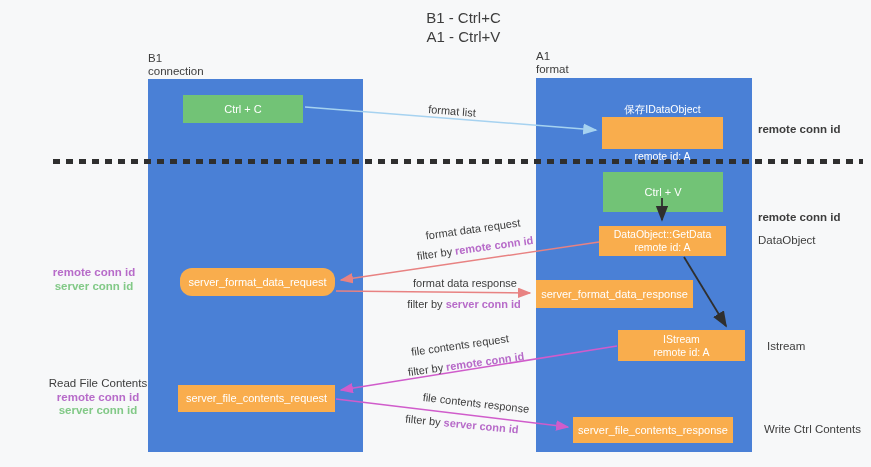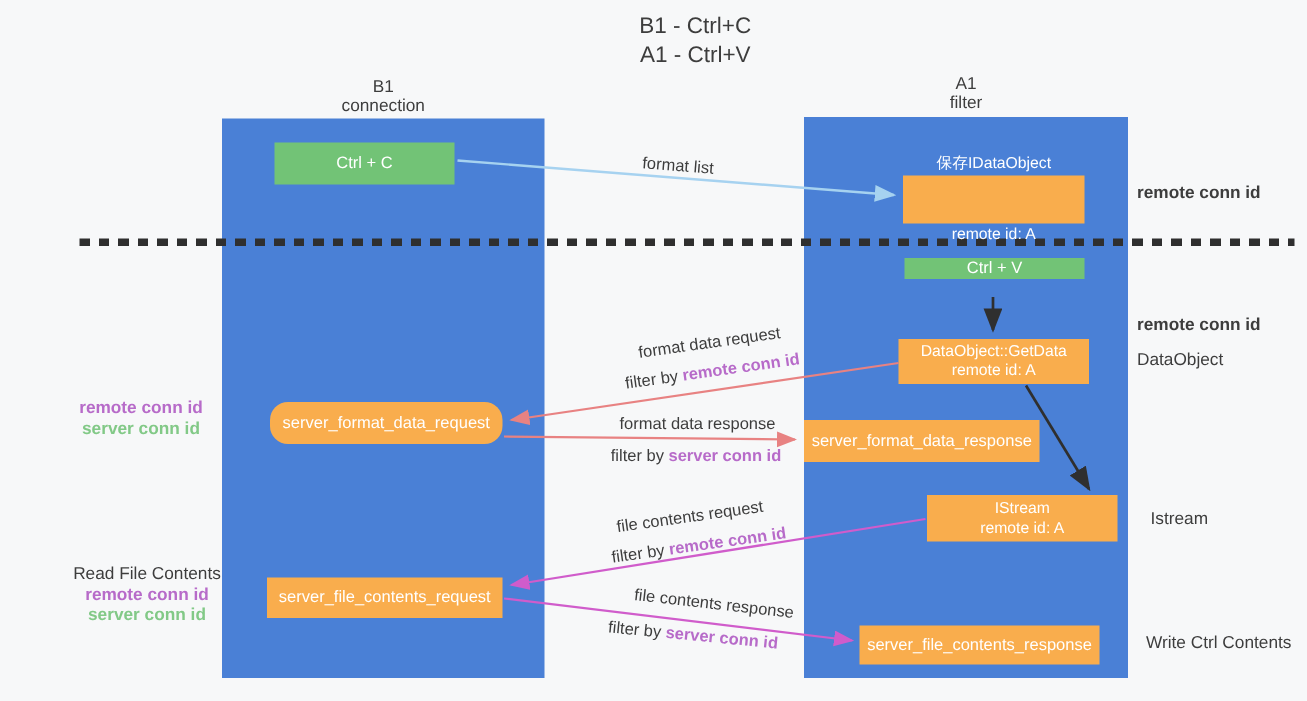--- a/index.html
+++ b/index.html
@@ -12,21 +12,21 @@
     width:871px;height:467px;
     background:#f7f8f9;
     overflow:hidden;
     margin-left:28px;
   }
   .title{
     position:absolute;left:0;top:8px;width:871px;
     text-align:center;color:#3d3d3d;font-size:15px;line-height:19px;
   }
   .col-header{
-    position:absolute;text-align:center;color:#3d3d3d;
+    position:absolute;text-align:left;color:#3d3d3d;
     font-size:11.5px;line-height:12.5px;
   }
   .col-header.left{left:120px;top:52px;width:215px;}
   .col-header.right{left:508px;top:50px;width:216px;}
   .column{
     position:absolute;background:#4a80d6;z-index:1;
   }
   .column.left{left:120px;top:79px;width:215px;height:373px;}
   .column.right{left:508px;top:78px;width:216px;height:374px;}
   .dashline{
@@ -35,21 +35,21 @@
   }
   .box{
     position:absolute;z-index:3;display:flex;flex-direction:column;
     align-items:center;justify-content:center;
     color:#ffffff;font-size:11px;line-height:13px;text-align:center;
   }
   .box.green{background:#72c376;}
   .box.orange{background:#f9ad4d;}
   #ctrl-c{left:155px;top:95px;width:120px;height:28px;}
   #save-ido{left:574px;top:117px;width:121px;height:32px;font-size:10.5px;gap:34px;}
-  #ctrl-v{left:575px;top:172px;width:120px;height:14px;}
+  #ctrl-v{left:575px;top:172px;width:120px;height:40px;}
   #getdata{left:571px;top:226px;width:127px;height:30px;font-size:10.5px;}
   #fmt-req{left:152px;top:268px;width:155px;height:28px;border-radius:12px;}
   #fmt-resp{left:508px;top:280px;width:157px;height:28px;}
   #istream-box{left:590px;top:330px;width:127px;height:31px;font-size:10.5px;}
   #file-req{left:150px;top:385px;width:157px;height:27px;}
   #file-resp{left:545px;top:417px;width:160px;height:26px;}
   .arrows{
     position:absolute;left:0;top:0;width:871px;height:467px;z-index:4;
     pointer-events:none;
   }
@@ -80,21 +80,21 @@
     <div>B1 - Ctrl+C</div>
     <div>A1 - Ctrl+V</div>
   </div>
 
   <div class="col-header left">
     <div>B1</div>
     <div>connection</div>
   </div>
   <div class="col-header right">
     <div>A1</div>
-    <div>filter</div>
+    <div>format</div>
   </div>
 
   <div class="column left"></div>
   <div class="column right"></div>
 
   <div class="dashline"></div>
 
   <div class="box green" id="ctrl-c">
     <div>Ctrl + C</div>
   </div>

